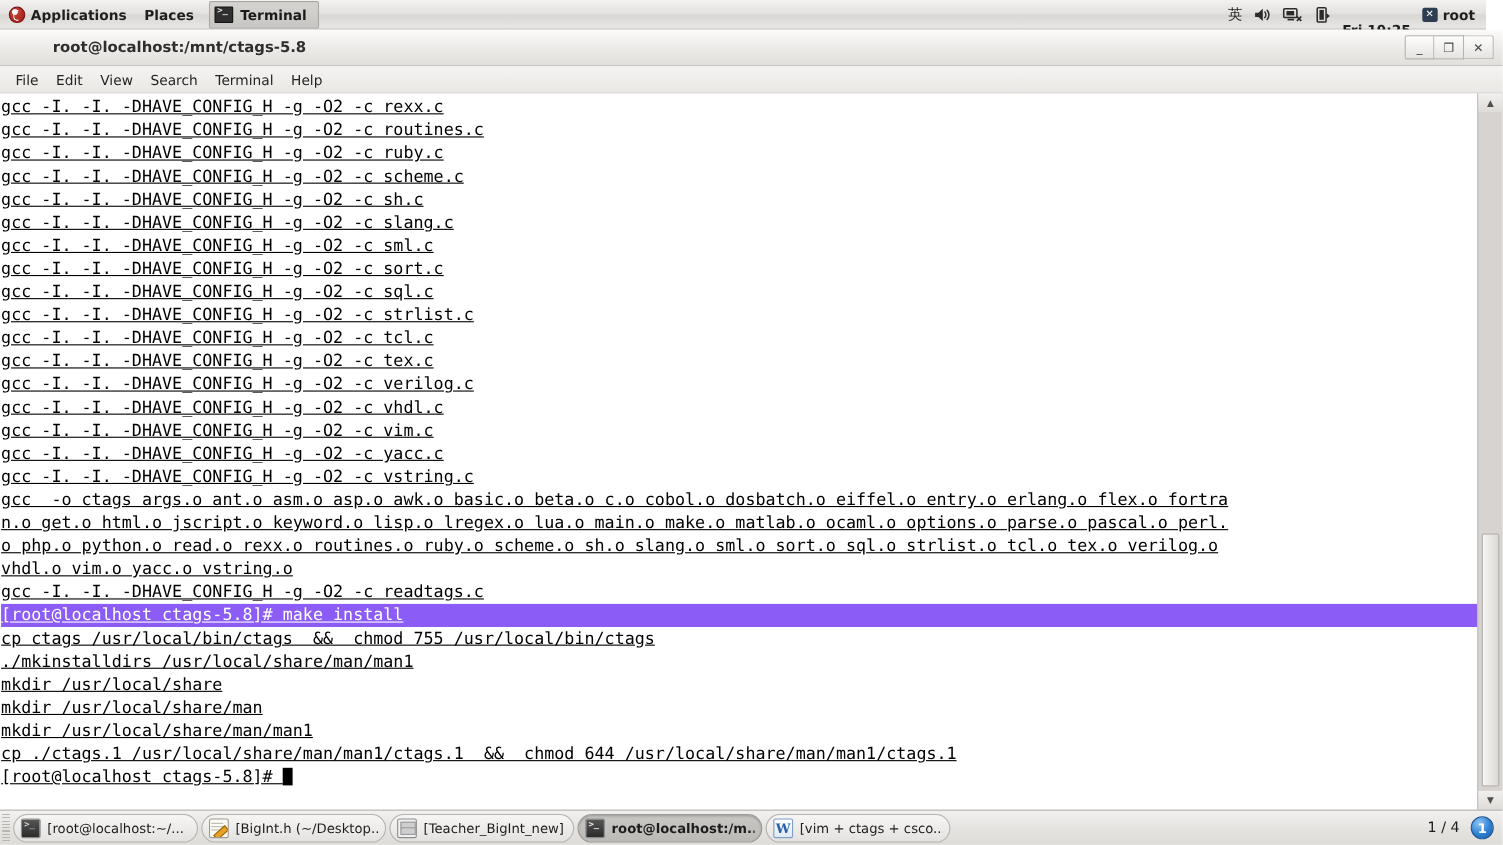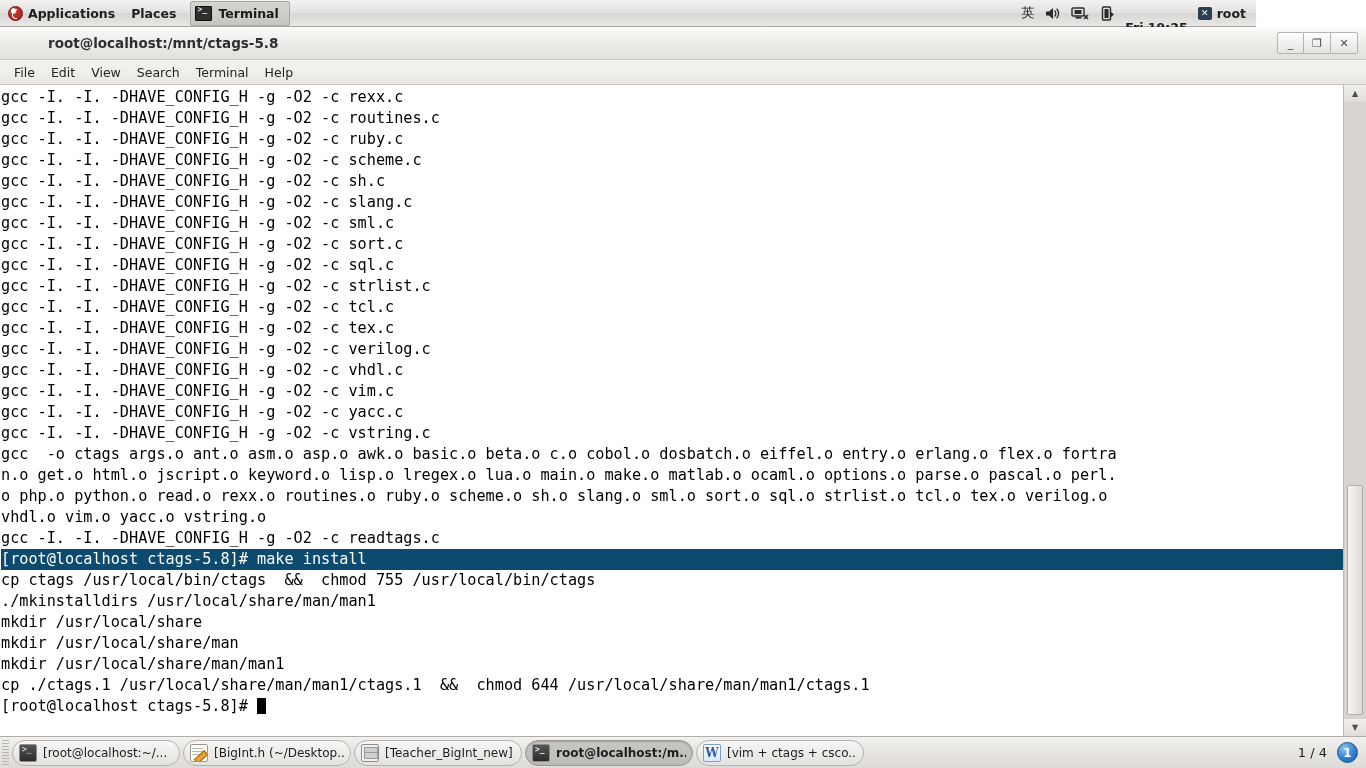--- a/index.html
+++ b/index.html
@@ -6,21 +6,21 @@
   html, body {
     width: 1366px; height: 768px;
     overflow: hidden;
     font-family: "DejaVu Sans", sans-serif;
     background: #ffffff;
   }
 
   
   #top-panel {
     position: absolute; top: 0; left: 0;
-    width: 1256px; height: 27px;
+    width: 1351px; height: 27px;
     background: linear-gradient(to bottom, #f3f2f1 0%, #e3e1df 48%, #d9d7d4 52%, #e9e7e5 100%);
     border-bottom: 1px solid #a8a5a1;
     display: flex; align-items: center;
     font-size: 12.5px; color: #2c2c2c;
   }
   .menu-entry {
     height: 27px; display: flex; align-items: center; gap: 5px;
     padding: 0 8px; font-weight: bold; font-size: 12.5px; color: #1e1e1e;
   }
   .fedora-logo {
@@ -117,23 +117,23 @@
   #term-text {
     flex: 1 1 auto;
     padding: 2px 0 0 1px;
     font-family: "DejaVu Sans Mono", "Liberation Mono", monospace;
     font-size: 15.2px;
     line-height: 21px;
     color: #000000;
     white-space: pre;
     overflow: hidden;
   }
-  .tline { height: 21px; }
+  .tline { height: 21px; text-decoration: underline; }
   .tline.highlight {
-    background: #0c4a6e; color: #ffffff;
+    background: #8b5cf6; color: #ffffff;
     display: block; width: 1343px;
   }
   .cursor-block {
     display: inline-block; width: 9px; height: 16px;
     background: #000000; vertical-align: -3px;
   }
   #term-scrollbar {
     width: 23px; flex: none;
     background: #d6d3d0;
     border-left: 1px solid #bdbab7;

